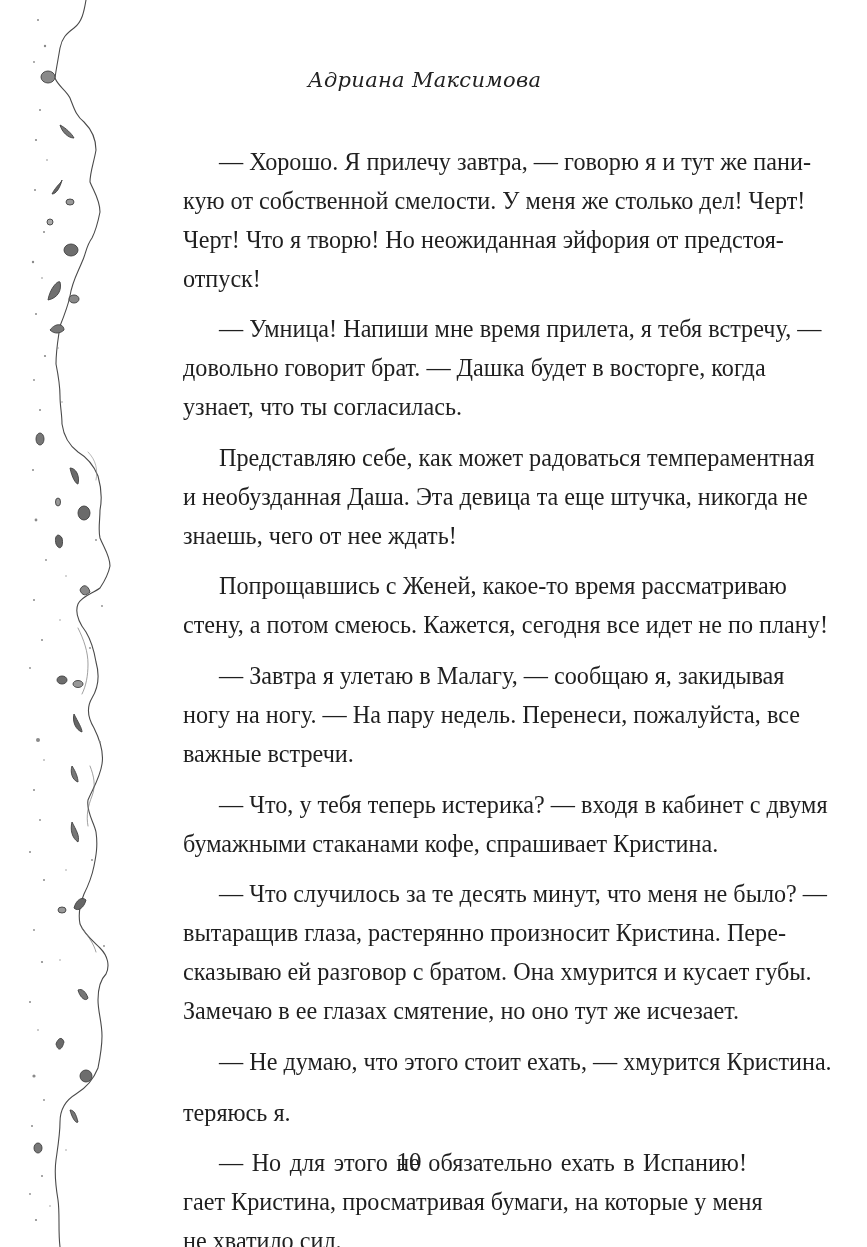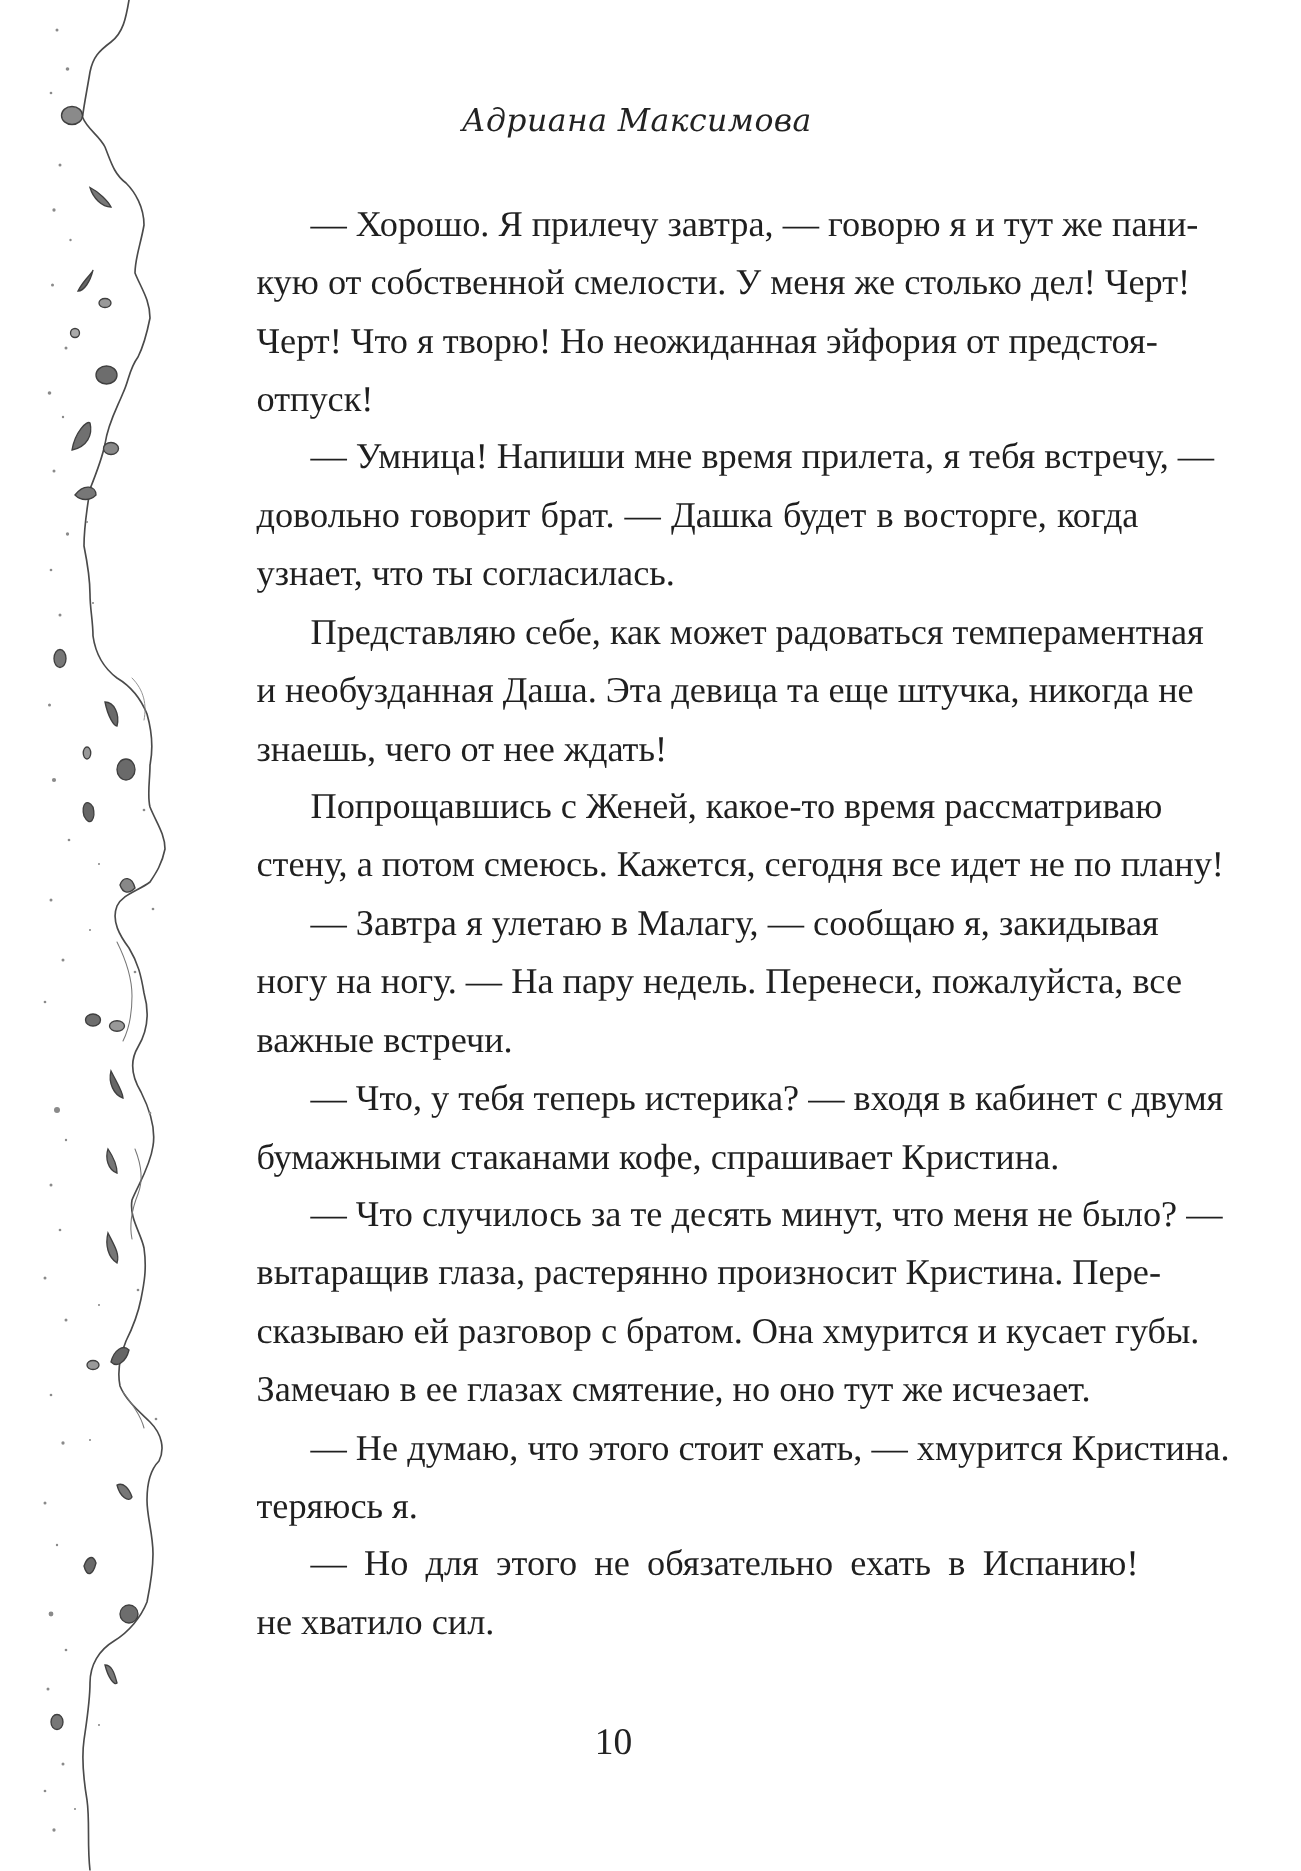--- a/index.html
+++ b/index.html
@@ -45,21 +45,21 @@
       left: 135px;
       top: 131px;
       width: 624px;
       font-size: 24.2px;
       line-height: 38.85px;
       text-align: justify;
       hyphens: manual;
       color: #1f1f1f;
     }
     .para {
-      margin: 0;
+      margin: 12px;
       text-indent: 36px;
     }
     .line {
       display: block;
       text-align: justify;
       text-align-last: justify;
       white-space: nowrap;
     }
     .line.last {
       text-align-last: left;
@@ -218,19 +218,20 @@
         <span class="line last">Замечаю в ее глазах смятение, но оно тут же исчезает.</span>
       </div>
       <div class="para">
         <span class="line indent last">— Не думаю, что этого стоит ехать, — хмурится Кристина.</span>
       </div>
       <div class="para">
         <span class="line last">теряюсь я.</span>
       </div>
       <div class="para">
         <span class="line indent">— Но для этого не обязательно ехать в Испанию!</span>
+        <span class="line">гает Кристина, просматривая бумаги, на которые у меня</span>
         <span class="line last">не хватило сил.</span>
       </div>
     </div>
 
   <div class="page-number">10</div>
 
 </div>
 
 </body></html>

